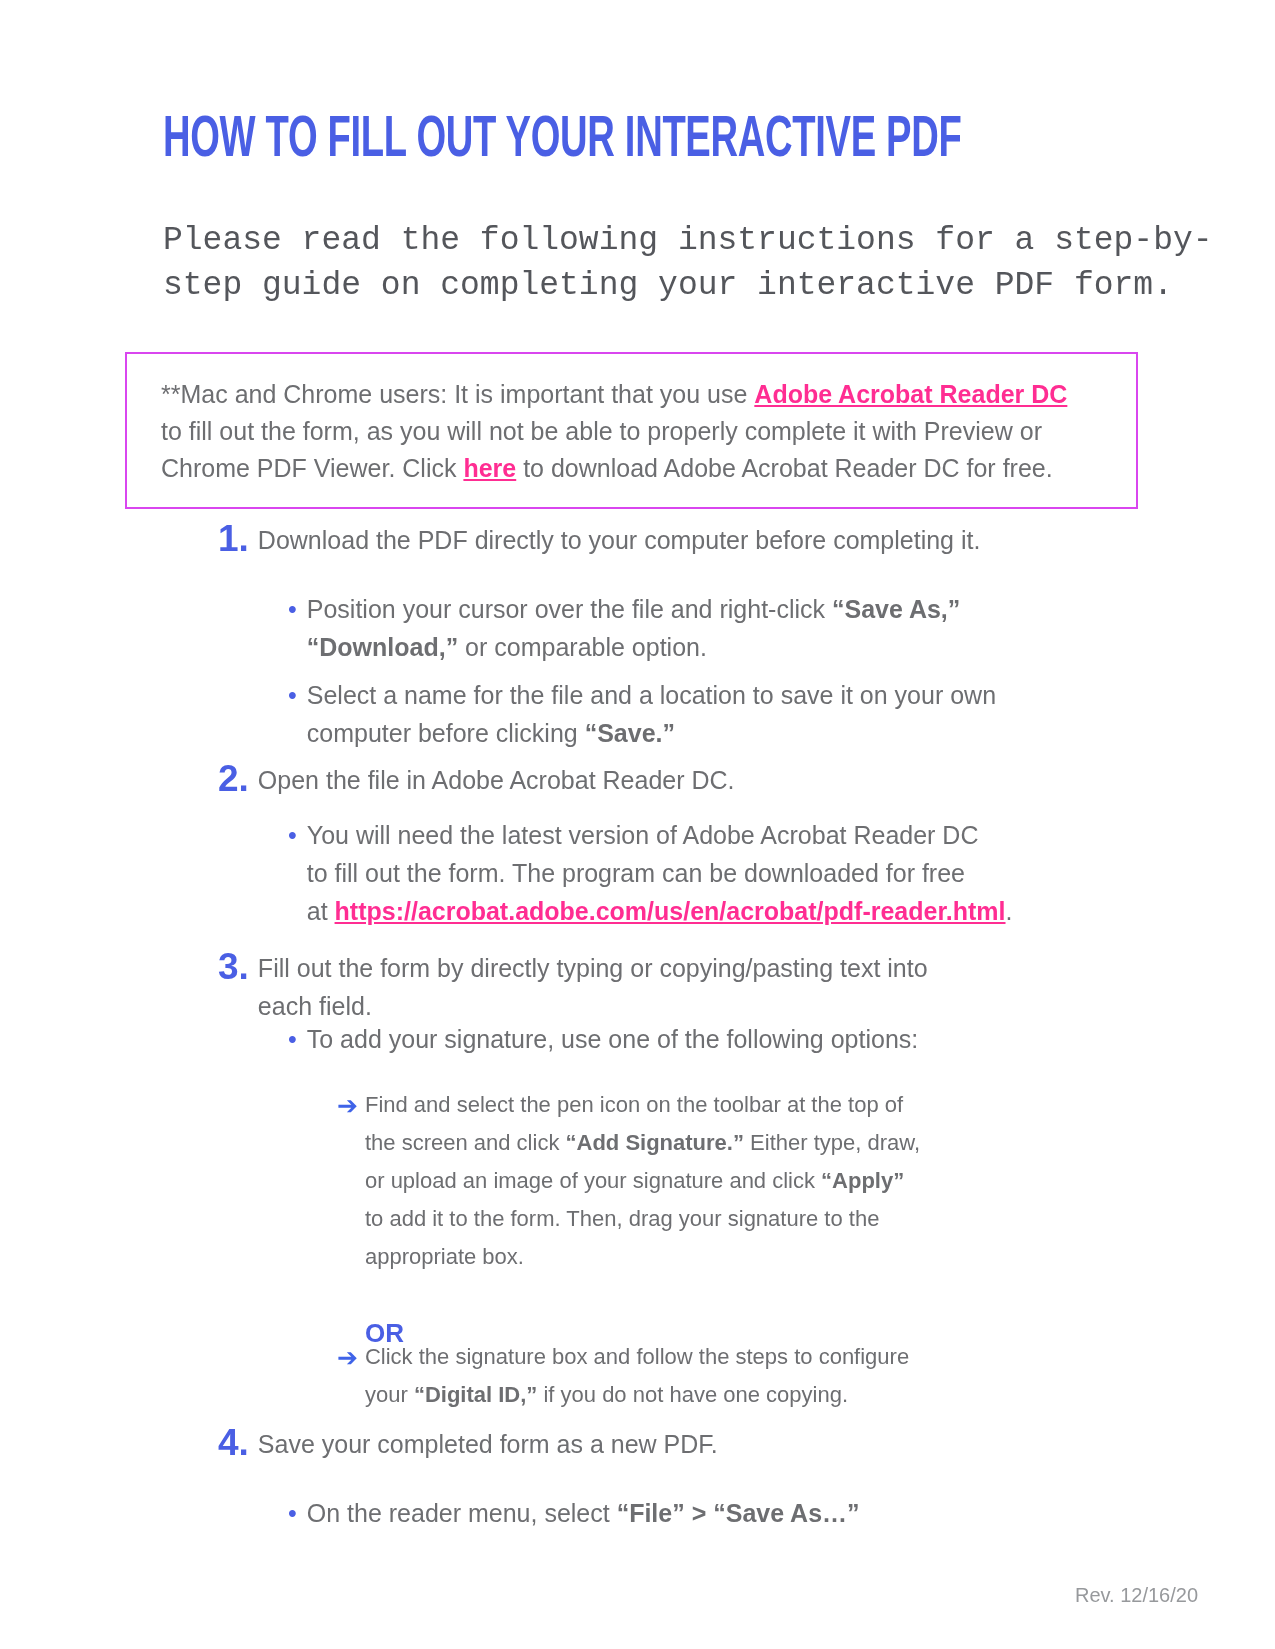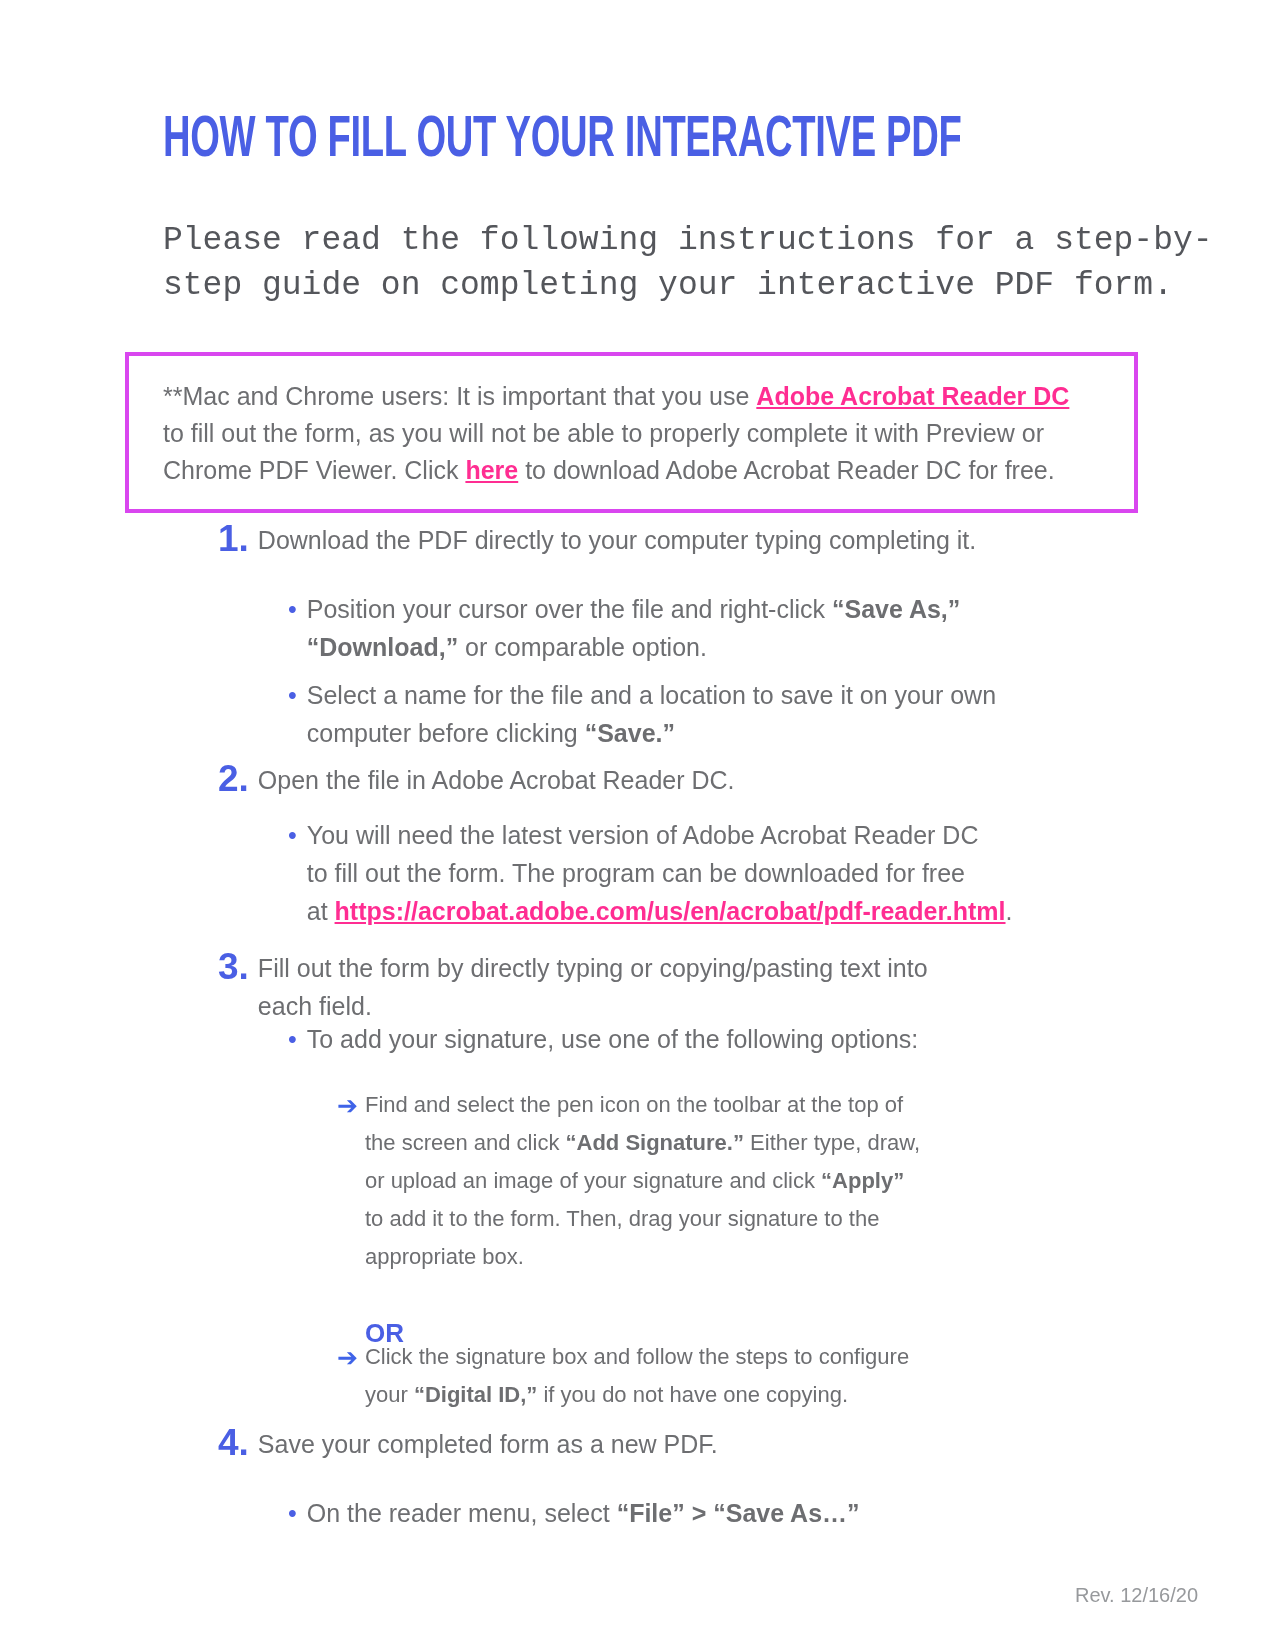--- a/index.html
+++ b/index.html
@@ -31,21 +31,21 @@
     line-height:45px;
     color:#54565b;
     font-family:Liberation Mono, monospace;
   }
   .notice{
     position:absolute;
     left:125px; top:352px;
     box-sizing:border-box;
     width:1013px;
     min-height:150px;
-    border:4px solid #d946ef;
+    border:2px solid #d946ef;
     padding:22px 32px 20px 34px;
     font-size:25px;
     line-height:37px;
     color:#6d6e71;
     background:#ffffff;
   }
   .step{
     position:absolute;
     left:218px;
     display:flex;
@@ -143,21 +143,21 @@
     <div>
         <span class="tline"><span>**Mac and Chrome users: It is important that you use </span><span class="link">Adobe Acrobat Reader DC</span></span>
         <span class="tline"><span>to fill out the form, as you will not be able to properly complete it with Preview or</span></span>
         <span class="tline"><span>Chrome PDF Viewer. Click </span><span class="link">here</span><span> to download Adobe Acrobat Reader DC for free.</span></span>
       </div>
   </div>
 
   <div class="step" style="top:520px">
     <span class="num">1.</span>
     <span class="txt">
-        <span class="tline"><span>Download the PDF directly to your computer typing completing it.</span></span>
+        <span class="tline"><span>Download the PDF directly to your computer before completing it.</span></span>
       </span>
   </div>
 
   <div class="bullet" style="top:590px">
     <span class="dot">•</span>
     <span class="txt" style="max-width:745px">
         <span class="tline"><span>Position your cursor over the file and right-click </span><span class="b">“Save As,”</span></span>
         <span class="tline"><span class="b">“Download,”</span><span> or comparable option.</span></span>
       </span>
   </div>

